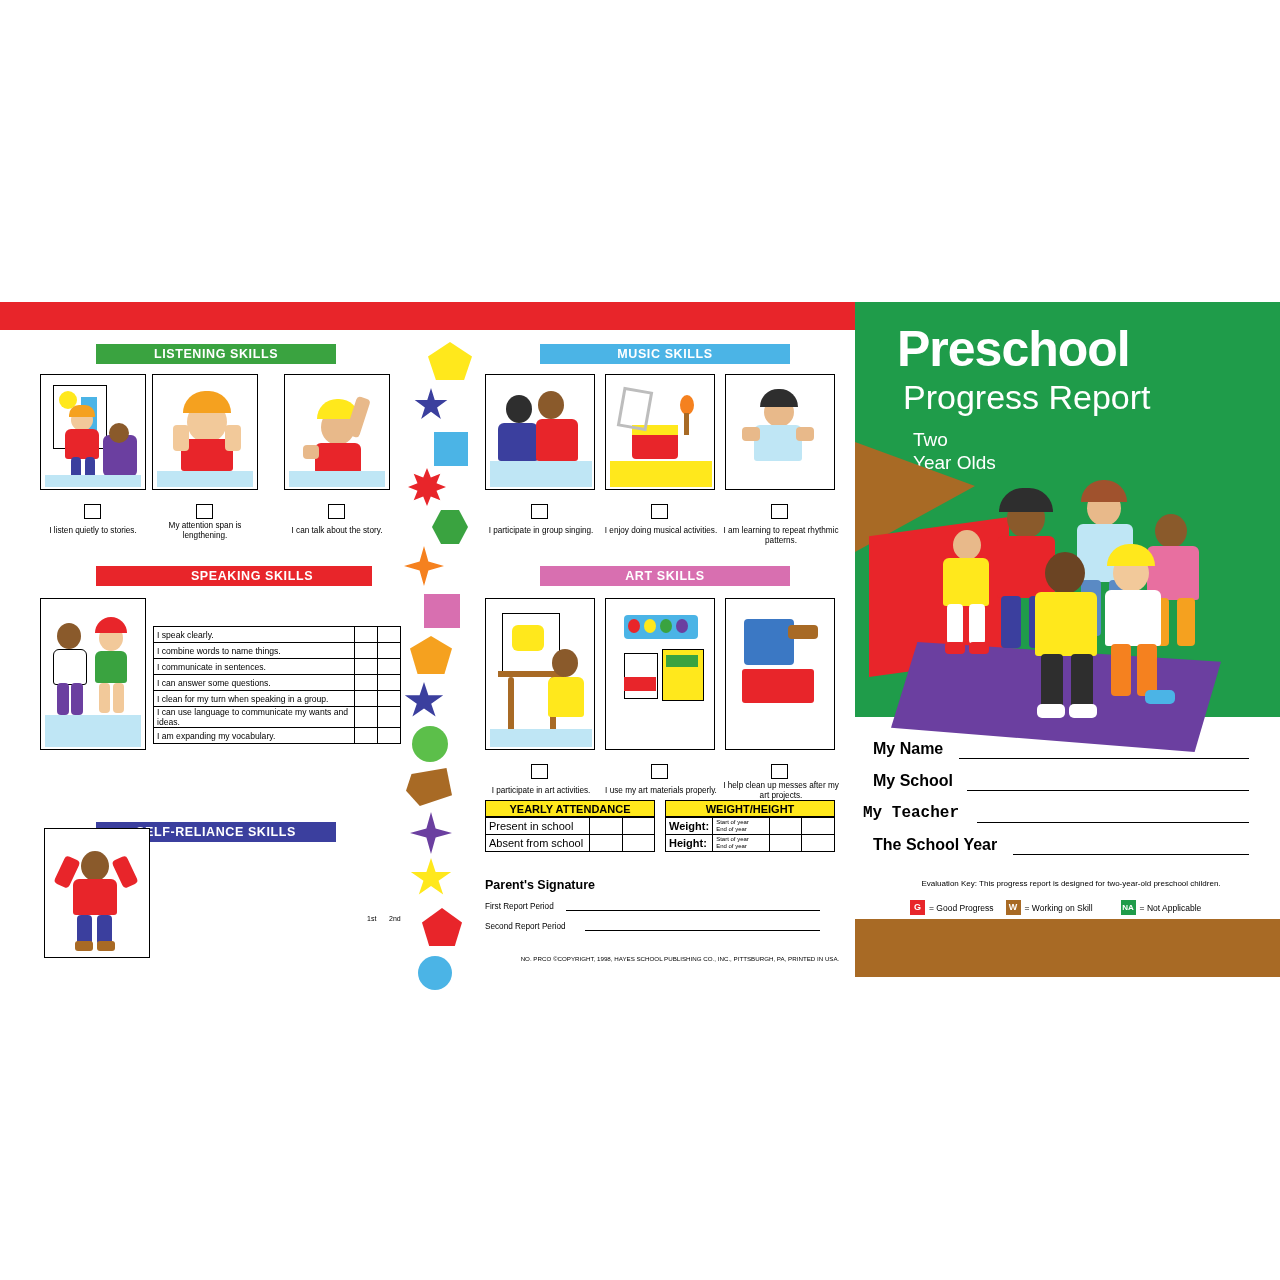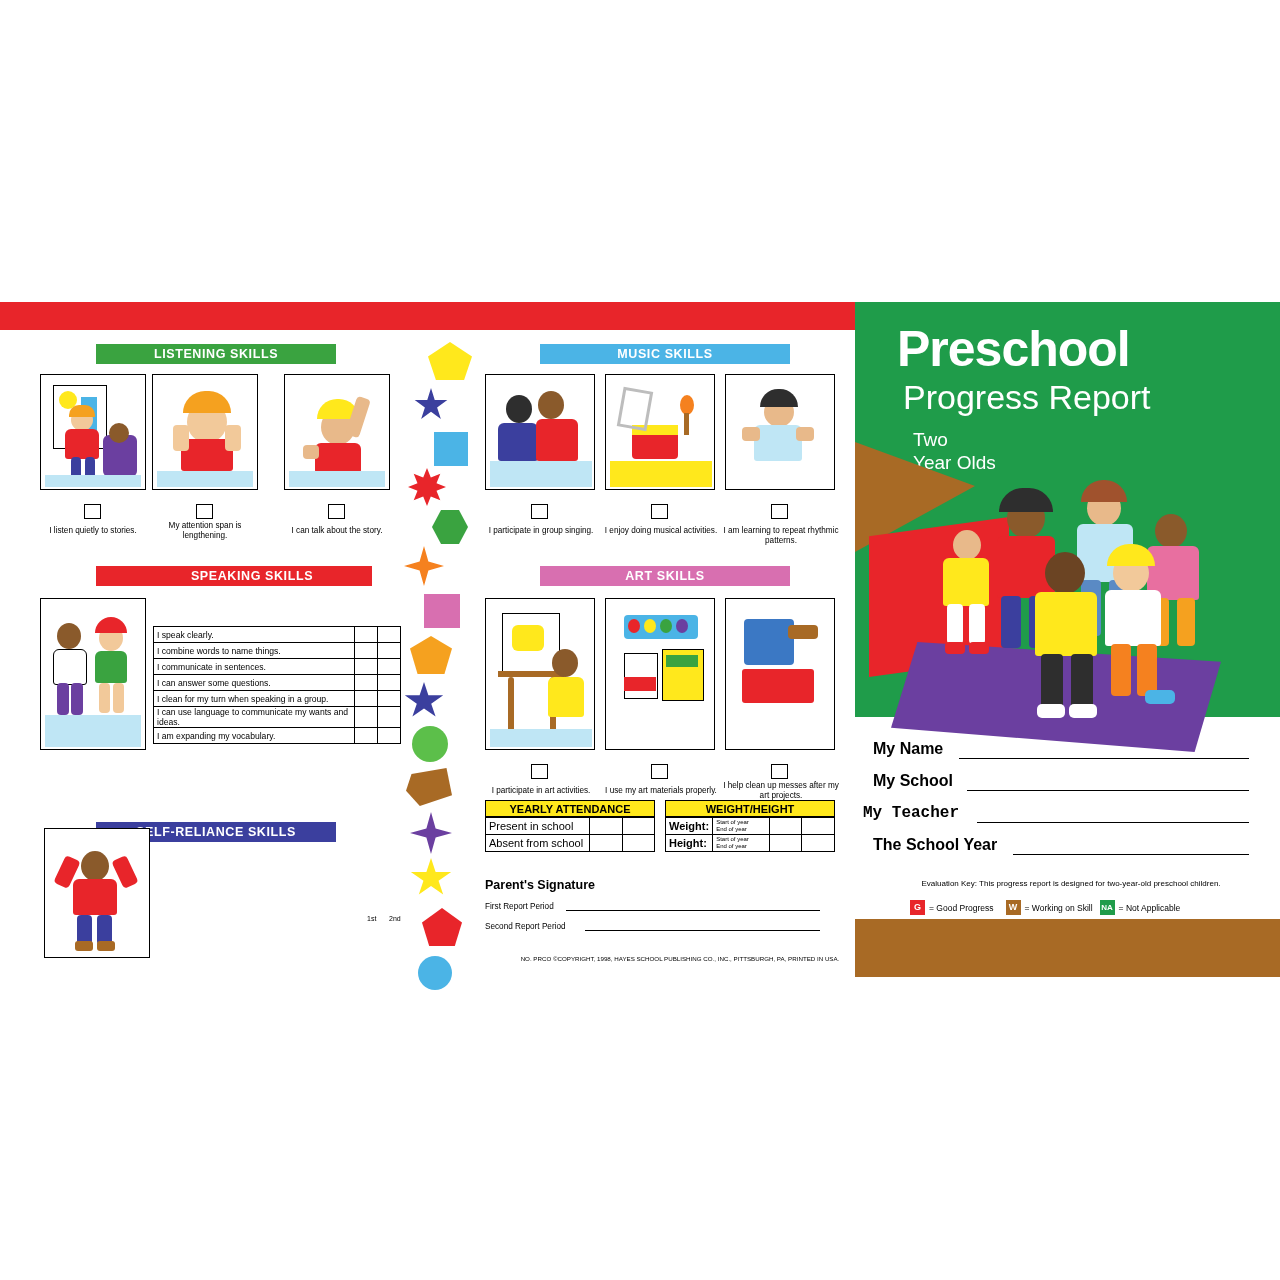--- a/index.html
+++ b/index.html
@@ -405,19 +405,19 @@
     <div class="fieldrow" style="left:18px;top:534px;">The School Year</div>
     <div class="fieldrule" style="left:158px;top:552px;width:236px;"></div>
 
     <div class="evalnote">Evaluation Key: This progress report is designed for two-year-old preschool children.</div>
 
     <div class="keyrow">
       <span class="keybox kg">G</span>
       <span>= Good Progress</span>
       <span class="keybox kw" style="margin-left:8px;">W</span>
       <span>= Working on Skill</span>
-      <span class="keybox kn" style="margin-left:3px;">NA</span>
+      <span class="keybox kn" style="margin-left:24px;">NA</span>
       <span>= Not Applicable</span>
     </div>
 
     <div class="brownband"></div>
   </div>
 </div>
 
 </body></html>

